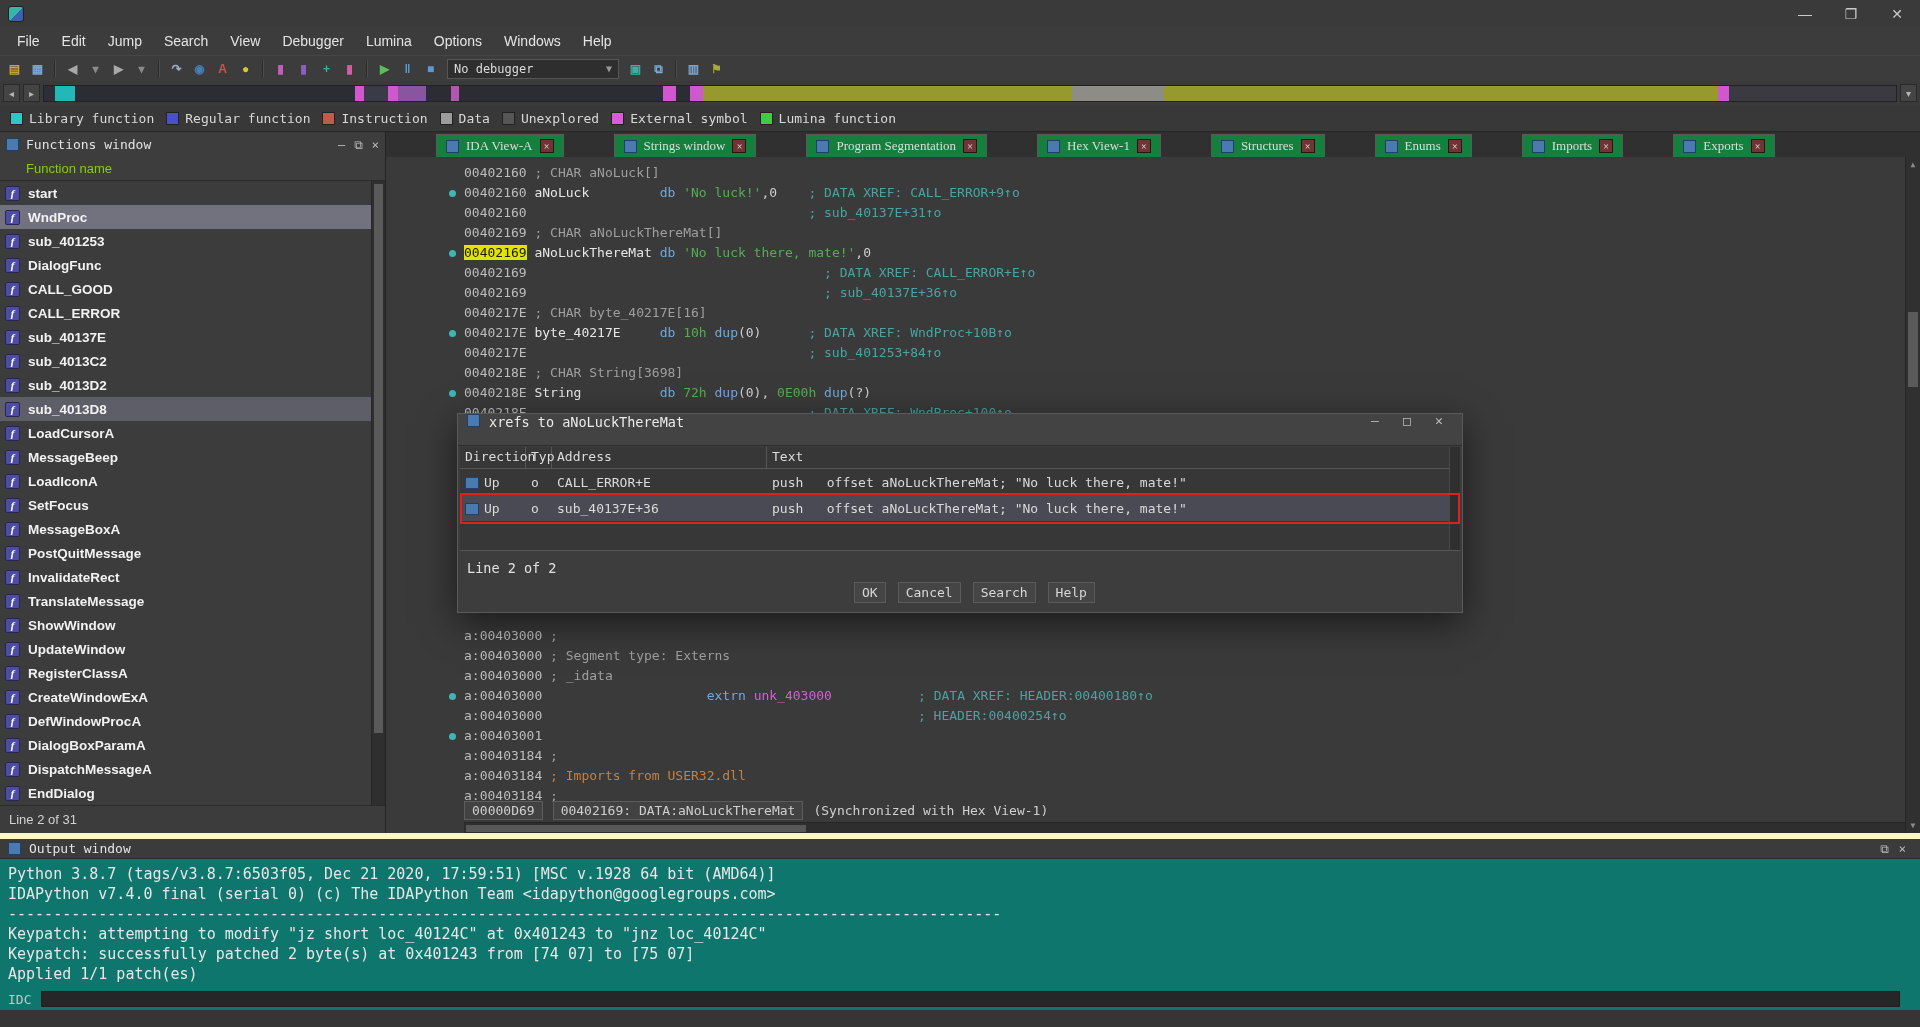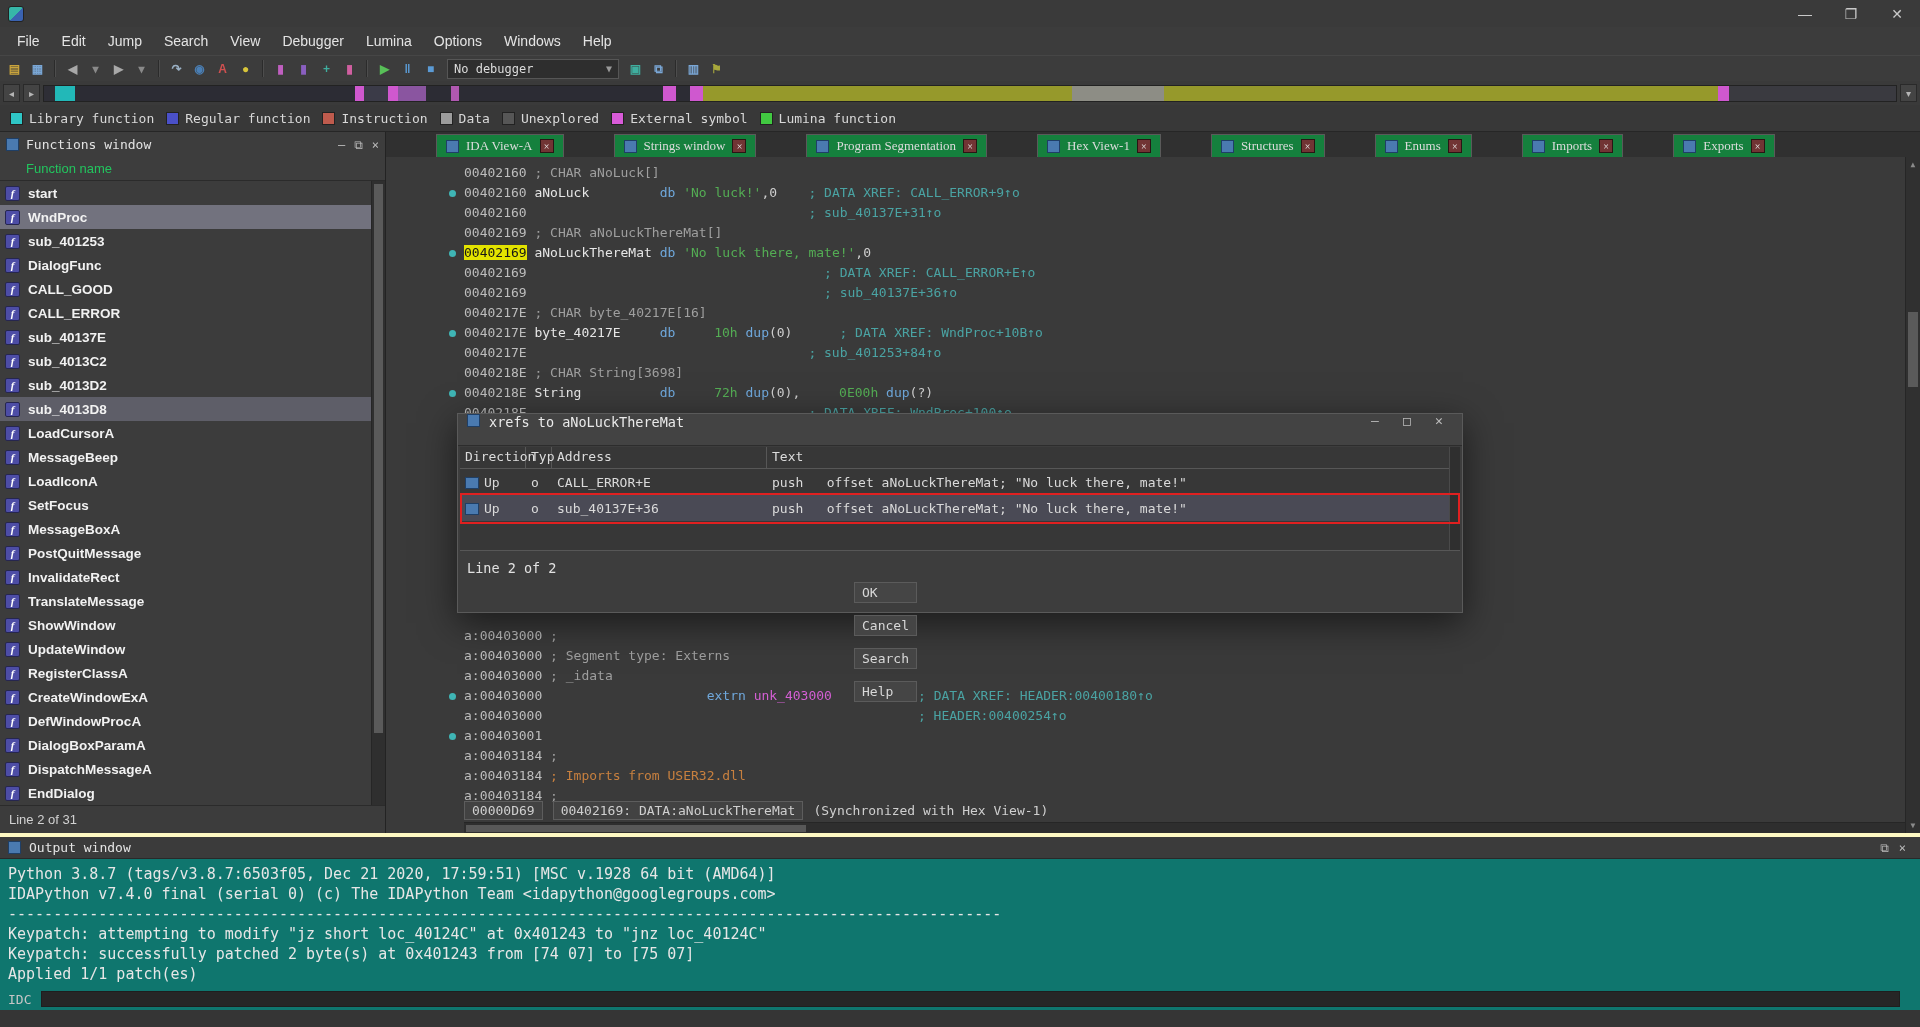--- a/index.html
+++ b/index.html
@@ -58,41 +58,41 @@
   .tab-close { width:14px; height:14px; background:#713434; border:1px solid #2a1414; color:#e8e8e8; font-size:10px;
                display:flex; align-items:center; justify-content:center; }
 
   
   .main { display:flex; flex:0 0 676px; height:676px; }
 
   
   .functions-panel { width:386px; flex:0 0 386px; background:#3c3c3c; border-right:1px solid #232323; display:flex;
                      flex-direction:column; position:relative; }
   .fn-col-header { height:24px; line-height:24px; padding-left:26px; background:#3d3d3d; border-bottom:1px solid #2b2b2b;
-                   color:#22c55e; font-size:13px; flex:0 0 24px; }
+                   color:#84cc16; font-size:13px; flex:0 0 24px; }
   .fn-list { flex:1; overflow:hidden; }
   .fn-row { height:24px; display:flex; align-items:center; gap:8px; padding-left:5px; font-size:13.5px; font-weight:700; color:#f2f2f2; }
   .fn-row.sel { background:#72727e; }
   .fn-row.alt { background:#5e5e68; }
   .f-icon { width:15px; height:15px; flex:0 0 15px; background:#4d4da6; border:1px solid #26264f; border-radius:2px; color:#fff;
             font-family:"Liberation Serif", serif; font-style:italic; font-weight:bold; font-size:11px;
             display:flex; align-items:center; justify-content:center; }
   .fn-vscroll { position:absolute; right:0; top:24px; bottom:28px; width:14px; background:#2f2f2f; border-left:1px solid #262626; }
   .fn-thumb { position:absolute; left:2px; right:2px; top:3px; height:88%; background:#5a5a5a; }
   .fn-status { height:28px; flex:0 0 28px; border-top:1px solid #2b2b2b; display:flex; align-items:center; padding-left:9px;
                color:#d2d2d2; font-size:13px; }
 
   
   .disasm-panel { flex:1; position:relative; background:#3a3a3a; font-family:"DejaVu Sans Mono", monospace; font-size:13px; }
   .dblock { position:absolute; left:0; right:15px; }
   .dline { height:20px; line-height:20px; white-space:pre; padding-left:78px; position:relative; }
   .ddot { position:absolute; left:63px; top:7px; width:7px; height:7px; border-radius:50%; background:#3fb5b5; }
   .c-a { color:#bdbdbd; } .c-ah { background:#e3e300; color:#151515; }
   .c-c { color:#9f9f9f; } .c-x { color:#4aa3a3; } .c-s { color:#54ad54; }
-  .c-k { color:#6fa8dc; } .c-num { color:#54ad54;margin-left:31px; } .c-n { color:#e6e6e6; }
+  .c-k { color:#6fa8dc; } .c-num { color:#54ad54; } .c-n { color:#e6e6e6; }
   .c-p { color:#cfcfcf; } .c-ex { color:#d45fd4; } .c-imp { color:#c8803f; }
   .dstatus { position:absolute; left:78px; bottom:13px; display:flex; gap:10px; align-items:center; font-size:13px; color:#cfcfcf; }
   .dstatus-box { border:1px solid #5d5d5d; background:#424242; padding:1px 7px; }
   .hscroll { position:absolute; left:78px; right:15px; bottom:0; height:11px; background:#2e2e2e; border-top:1px solid #262626; }
   .hthumb { position:absolute; left:2px; top:2px; width:340px; height:7px; background:#585858; }
   .vscroll { position:absolute; right:0; top:0; bottom:0; width:15px; background:#303030; border-left:1px solid #262626; }
   .varrow { height:15px; display:flex; align-items:center; justify-content:center; color:#8a8a8a; font-size:8px; }
   .vbottom { position:absolute; bottom:0; left:0; right:0; }
   .vthumb { position:absolute; left:2px; right:2px; top:155px; height:75px; background:#5a5a5a; }
 
@@ -108,27 +108,27 @@
   .xd-header { display:flex; height:22px; border-bottom:1px solid #575757; color:#dcdcdc; }
   .xd-header > div { border-right:1px solid #575757; padding:2px 0 0 5px; }
   .xc0 { width:66px; flex:0 0 66px; } .xc1 { width:26px; flex:0 0 26px; } .xc2 { width:215px; flex:0 0 215px; } .xc3 { flex:1; }
   .xd-row { display:flex; height:26px; align-items:center; color:#dadada; }
   .xd-row.sel { background:#4a4a55; }
   .xd-row > div { padding-left:5px; white-space:pre; overflow:hidden; }
   .xrow-icon { width:14px; height:12px; background:#4a7ab0; border:1px solid #1f3f66; display:inline-block; margin-right:5px; vertical-align:-2px; }
   .xd-scroll { position:absolute; top:0; right:0; bottom:0; width:11px; background:#2f2f2f; border-left:1px solid #4a4a4a; }
   .red-box { position:absolute; left:2px; top:79px; width:1000px; height:31px; border:2px solid #e02020; pointer-events:none; z-index:5; }
   .xd-status { position:absolute; left:9px; top:146px; color:#e2e2e2; font-size:13.5px; }
-  .xd-buttons { position:absolute; left:396px; top:168px; display:flex; gap:12px;flex-direction:column; }
+  .xd-buttons { position:absolute; left:396px; top:168px; display:flex; gap:12px; }
   .xd-btn { padding:2px 7px; background:#454545; border:1px solid #5b5b5b; color:#d8d8d8; font-size:13px;
             font-family:"DejaVu Sans Mono", monospace; }
 
   
   .output-panel { flex:0 0 177px; height:177px; display:flex; flex-direction:column; }
-  .out-header { height:26px; flex:0 0 26px; background:#3b3b3b; border-top:4px solid #fef9c3; border-bottom:1px solid #292929;
+  .out-header { height:26px; flex:0 0 26px; background:#3b3b3b; border-top:6px solid #fef9c3; border-bottom:1px solid #292929;
                 display:flex; align-items:center; gap:8px; padding:0 8px; font-family:"DejaVu Sans Mono", monospace;
                 font-size:13px; color:#e4e4e4; }
   .out-btns { margin-left:auto; display:flex; gap:10px; padding-right:6px; }
   .out-body { flex:1; background:#0f766e; position:relative; font-family:"DejaVu Sans Mono", monospace; font-size:15px;
               color:#e6e6e6; padding:5px 0 0 8px; }
   .out-line { height:20px; line-height:20px; white-space:pre; }
   .cli-row { position:absolute; left:0; right:12px; bottom:1px; height:20px; display:flex; align-items:center; gap:10px;
              padding:0 8px; color:#c6c6c6; font-size:13px; }
   .cli-input { flex:1; height:16px; background:#262626; border:1px solid #1e1e1e; }
 

